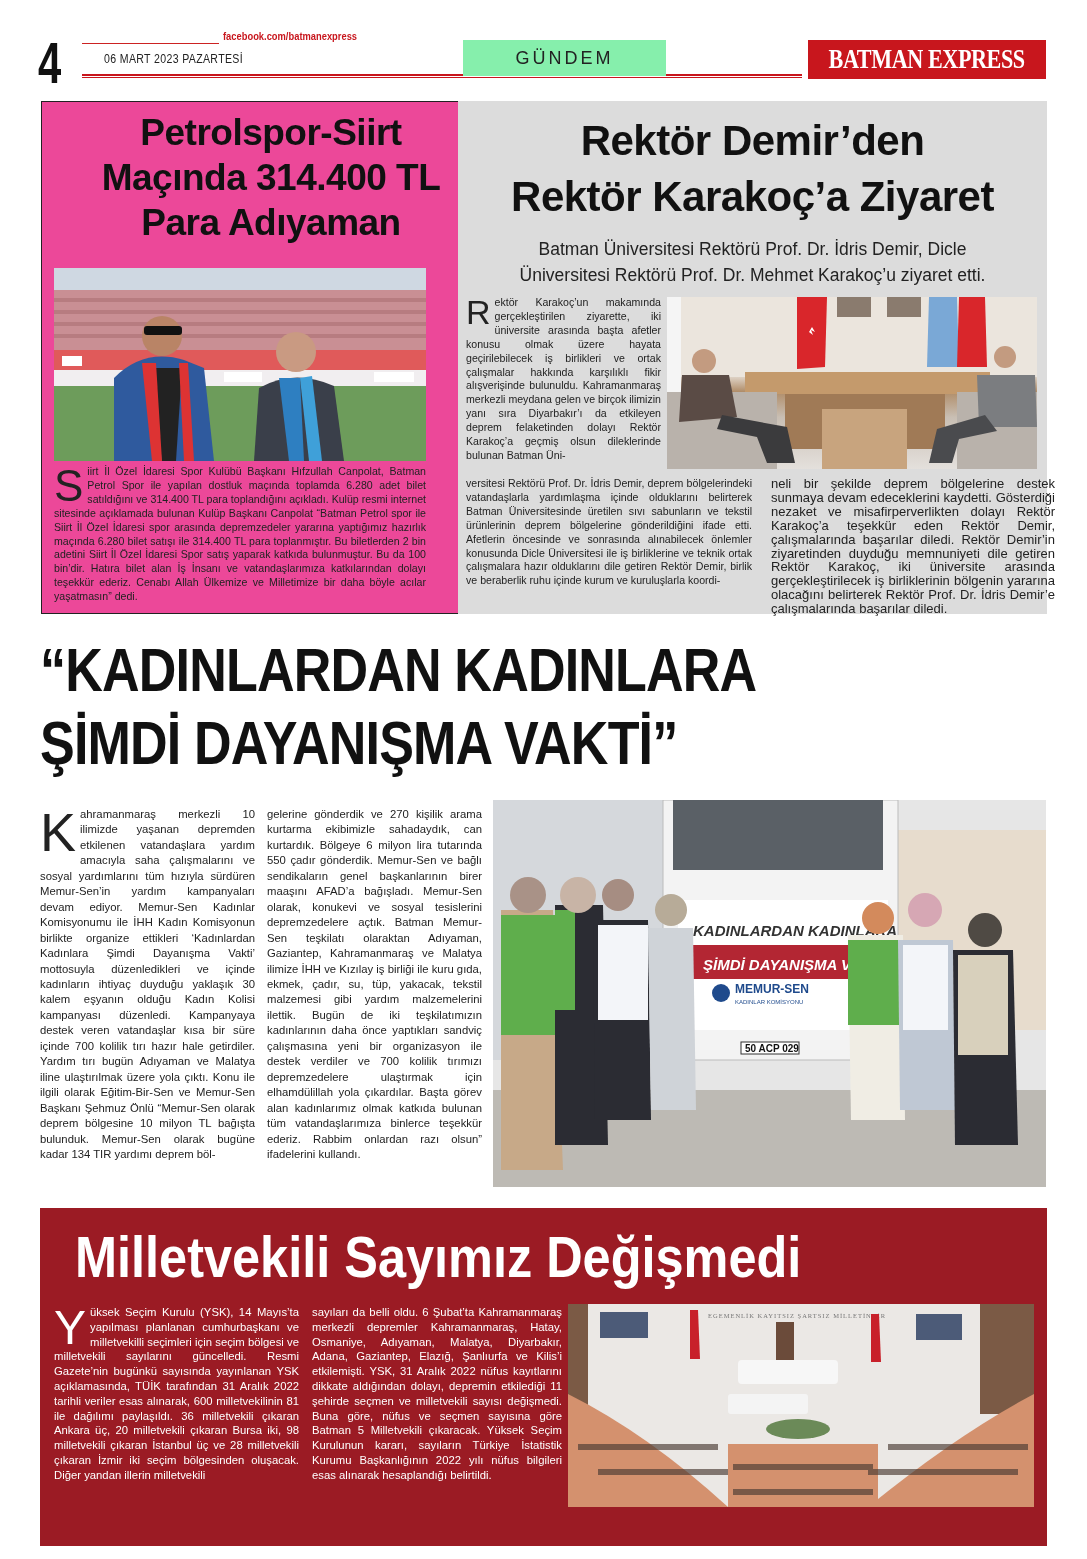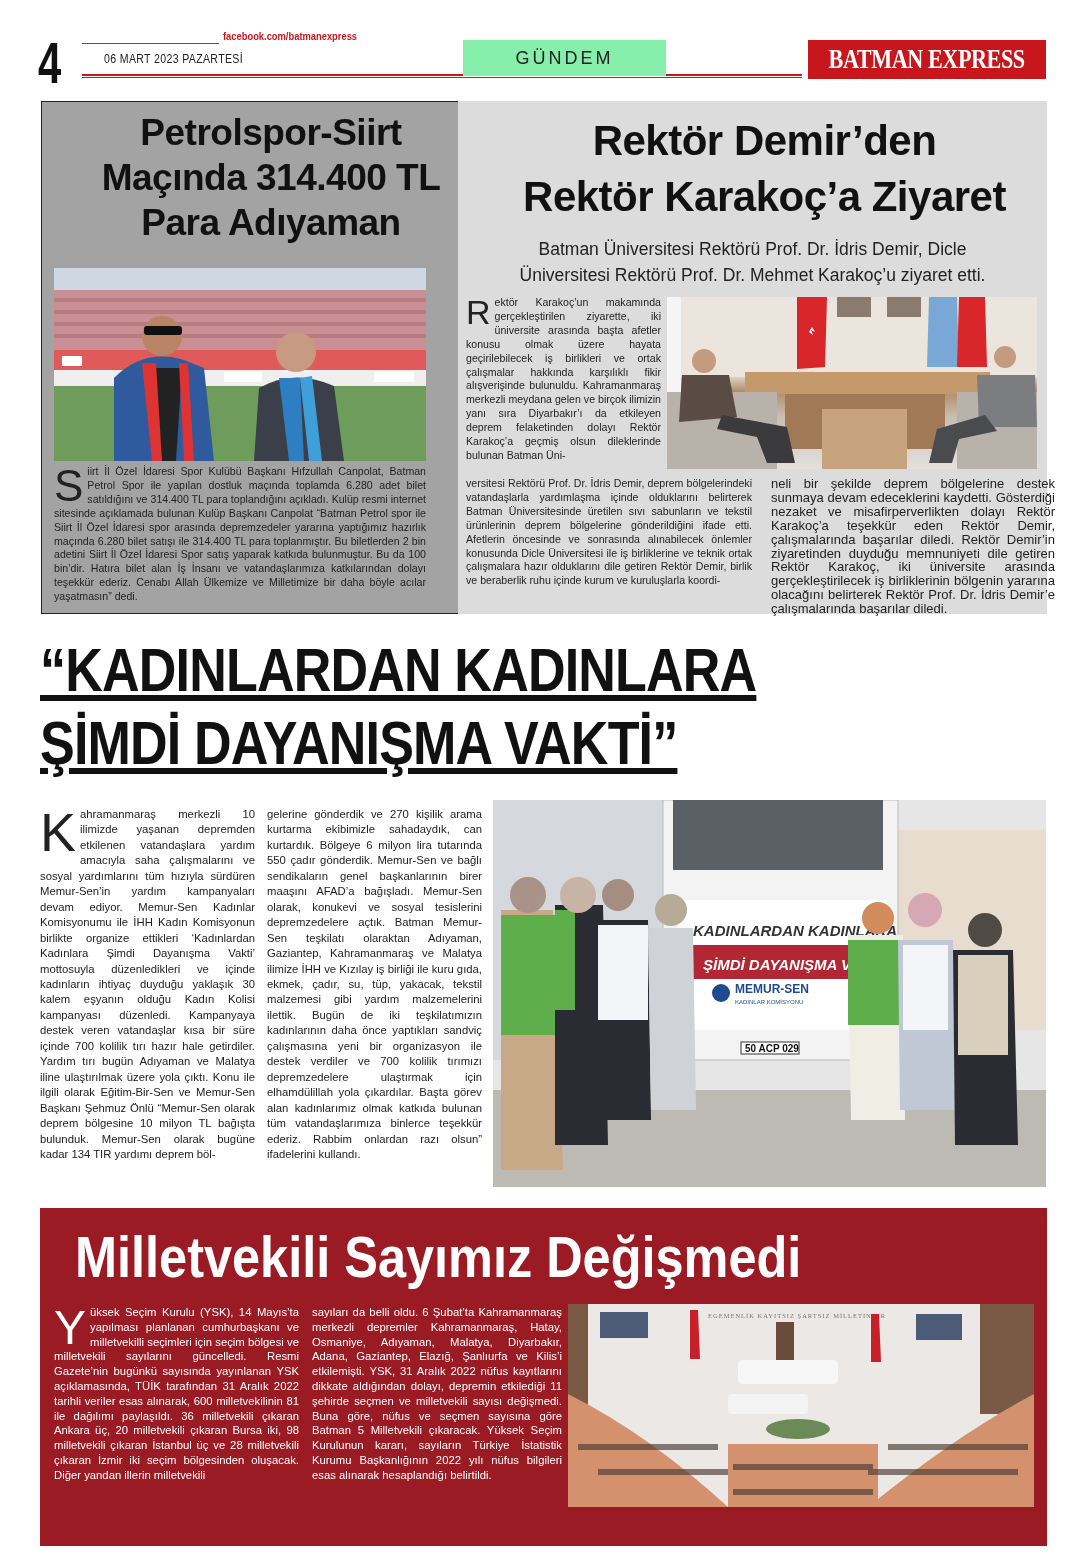--- a/index.html
+++ b/index.html
@@ -12,37 +12,37 @@
   .fb-line { position: absolute; left: 82px; top: 43px; width: 137px; height: 1px; background: #c22; }
   .fb-link { position: absolute; left: 223px; top: 30px; font-size: 11px; font-weight: bold; color: #c8161d; transform: scaleX(0.85); transform-origin: left top; white-space: nowrap; }
   .date { position: absolute; left: 104px; top: 52px; font-size: 12px; color: #222; letter-spacing: 0.4px; transform: scaleX(0.88); transform-origin: left top; white-space: nowrap; }
   .hdr-rule1 { position: absolute; left: 82px; top: 74px; width: 720px; height: 2px; background: #c8161d; }
   .hdr-rule2 { position: absolute; left: 82px; top: 77px; width: 720px; height: 1px; background: #c8161d; }
   .section-tab { position: absolute; left: 463px; top: 40px; width: 203px; height: 36px; background: #86efac; display: flex; align-items: center; justify-content: center; font-size: 18px; letter-spacing: 3px; color: #222; }
   .brand { position: absolute; left: 808px; top: 40px; width: 238px; height: 39px; background: #c8161d; display: flex; align-items: center; justify-content: center; color: #fff; font-weight: bold; font-family: "Liberation Serif", serif; font-size: 27px; letter-spacing: -0.5px; }
   .brand span { display: inline-block; transform: scaleX(0.82); white-space: nowrap; }
 
   
-  .box-petrol { position: absolute; left: 41px; top: 101px; width: 460px; height: 513px; border: 1.5px solid #222; background: #a3a3a3; }
+  .box-petrol { position: absolute; left: 41px; top: 101px; width: 460px; height: 513px; border: 1.5px solid #222; background: #ec4899; }
   .petrol-title { position: absolute; left: 0; top: 8px; width: 100%; text-align: center; font-weight: bold; font-size: 37px; line-height: 45px; color: #111; letter-spacing: -0.5px; }
   .petrol-photo { position: absolute; left: 12px; top: 166px; width: 372px; height: 193px; overflow: hidden; background: linear-gradient(180deg, #d5dce4 0%, #c9a6a9 20%, #d98c92 35%, #e8eef0 45%, #c85a5a 55%, #7fa86a 70%, #6a9a58 100%); }
   .petrol-body { position: absolute; left: 12px; top: 363px; width: 372px; font-size: 10.6px; line-height: 13.9px; text-align: justify; color: #222; }
   .dropcap { float: left; font-size: 44px; line-height: 38px; margin: 2px 4px 0 0; font-weight: normal; color: #222; }
 
   
   .box-rektor { position: absolute; left: 458px; top: 101px; width: 589px; height: 513px; background: #dcdcdc; }
-  .rektor-title { position: absolute; left: 12px; top: 12px; width: 100%; text-align: center; font-weight: bold; font-size: 42px; line-height: 56px; color: #111; letter-spacing: -0.5px; }
+  .rektor-title { position: absolute; left: 0; top: 12px; width: 100%; text-align: center; font-weight: bold; font-size: 42px; line-height: 56px; color: #111; letter-spacing: -0.5px; }
   .rektor-sub { position: absolute; left: 0; top: 135px; width: 100%; text-align: center; font-size: 17.5px; line-height: 26px; color: #222; }
   .rektor-col1 { position: absolute; left: 8px; top: 195px; width: 195px; font-size: 10.6px; line-height: 13.9px; text-align: justify; color: #222; }
   .rektor-col1b { position: absolute; left: 8px; top: 376px; width: 286px; font-size: 10.6px; line-height: 13.9px; text-align: justify; color: #222; }
   .rektor-col2 { position: absolute; left: 313px; top: 376px; width: 284px; font-size: 13px; line-height: 13.9px; text-align: justify; color: #222; }
   .rektor-photo { position: absolute; left: 209px; top: 196px; width: 370px; height: 172px; overflow: hidden; background: linear-gradient(180deg, #ece7e1 0%, #e6ded5 45%, #b08d69 55%, #c9bfb4 70%, #e4e0dc 100%); }
 
   
-  .kad-title { position: absolute; left: 40px; top: 633px; width: 1010px; font-weight: bold; font-size: 62px; line-height: 73px; color: #111; letter-spacing: -1px; text-decoration: underline; }
+  .kad-title { position: absolute; left: 40px; top: 633px; width: 1010px; font-weight: bold; font-size: 62px; line-height: 73px; color: #111; letter-spacing: -1px; }
   .kad-title div { transform: scaleX(0.84); transform-origin: left top; white-space: nowrap; }
   .kad-col1 { position: absolute; left: 40px; top: 807px; width: 215px; font-size: 11.3px; line-height: 15.45px; text-align: justify; color: #222; }
   .kad-col2 { position: absolute; left: 267px; top: 807px; width: 215px; font-size: 11.3px; line-height: 15.45px; text-align: justify; color: #222; }
   .kad-photo { position: absolute; left: 493px; top: 800px; width: 553px; height: 387px; overflow: hidden; background: linear-gradient(180deg, #d7d9dc 0%, #eaeaea 40%, #f2f2f2 60%, #bcbcbc 80%, #b4b2ae 100%); }
 
   
   .mv-box { position: absolute; left: 40px; top: 1208px; width: 1007px; height: 338px; background: #9b1b24; }
   .mv-title { position: absolute; left: 15px; top: 14px; width: 980px; font-weight: bold; font-size: 58px; line-height: 70px; color: #fff; white-space: nowrap; margin-left: 20px; }
   .mv-title span { display: inline-block; transform: scaleX(0.87); transform-origin: left top; }
   .mv-col1 { position: absolute; left: 14px; top: 97px; width: 245px; font-size: 11.3px; line-height: 14.8px; text-align: justify; color: #fff; }

